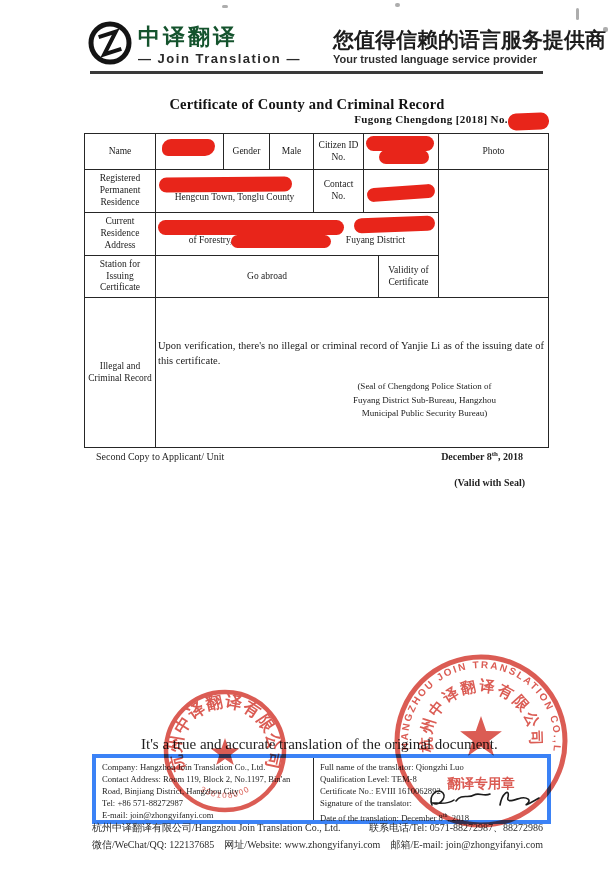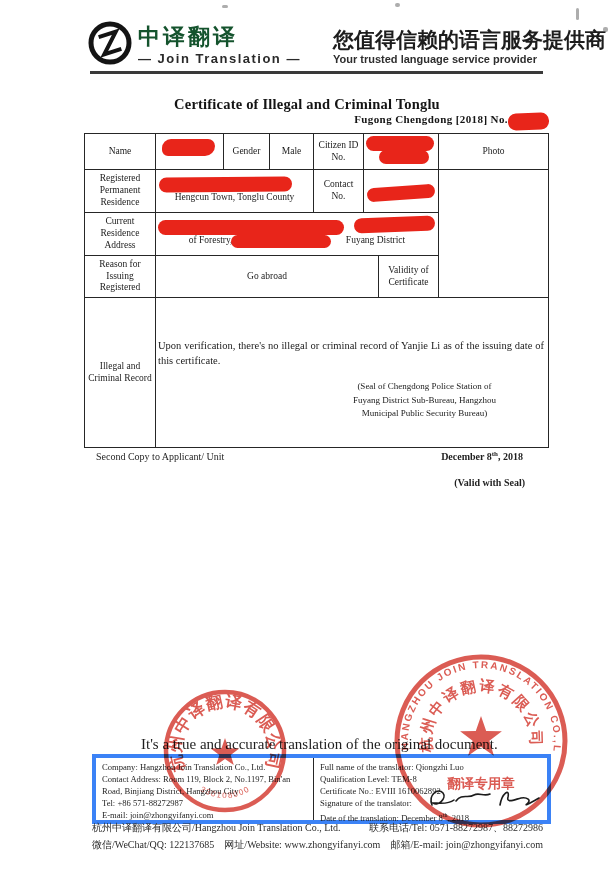--- a/index.html
+++ b/index.html
@@ -79,21 +79,21 @@
 <div class="abs sans" style="left:138px;top:26px;">
   <div class="brand-cn">中译翻译</div>
   <div class="brand-sub">— Join Translation —</div>
 </div>
 <div class="abs sans" style="left:333px;top:28px;">
   <div class="tagline-cn">您值得信赖的语言服务提供商</div>
   <div class="tagline-en">Your trusted language service provider</div>
 </div>
 <div class="abs header-rule"></div>
 
-<div class="abs doc-title">Certificate of Illegal and Criminal Tonglu</div>
+<div class="abs doc-title">Certificate of County and Criminal Record</div>
 <div class="abs doc-no">Fugong  Chengdong  [2018]  No.</div>
 
 <table class="cert">
   <colgroup>
     <col style="width:71px">
       <col style="width:68px">
       <col style="width:46px">
       <col style="width:44px">
     <col style="width:50px">
       <col style="width:15px">
@@ -121,21 +121,21 @@
     <td rowspan="3" class="photo-merged"></td>
   </tr>
   <tr style="height:43px">
     <td>Current Residence Address</td>
     <td colspan="6" class="val" style="vertical-align:top;padding-top:7px;">
       <div class="blankline"><span class="spacer" style="width:184px;"></span><span>C</span></div>
       <div><span>of Forestry, No.</span><span class="spacer" style="width:97px;"></span><span>Fuyang District</span></div>
     </td>
   </tr>
   <tr style="height:42px">
-    <td>Reason for Issuing Registered</td>
+    <td>Station for Issuing Certificate</td>
     <td colspan="5" class="val">Go abroad</td>
     <td>Validity of Certificate</td>
   </tr>
   <tr style="height:150px">
     <td>Illegal and Criminal Record</td>
     <td colspan="7" class="record-cell">
       <div class="record-para">Upon verification, there's no illegal or criminal record of Yanjie Li as of the issuing date of this certificate.</div>
       <div class="seal-note">
         <div>(Seal of Chengdong Police Station of</div>
         <div>Fuyang District Sub-Bureau, Hangzhou</div>

